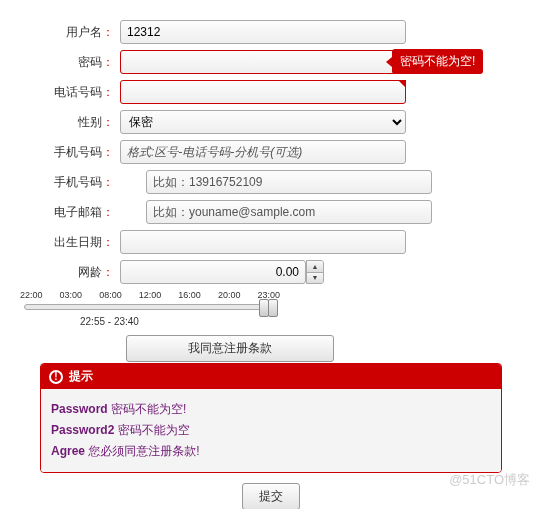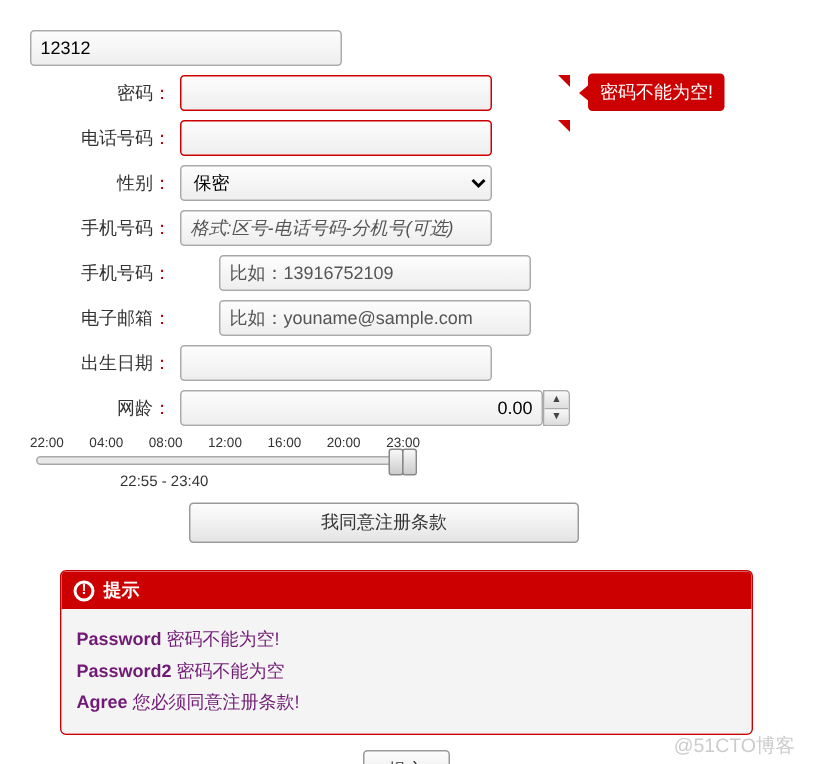--- a/index.html
+++ b/index.html
@@ -2,21 +2,21 @@
 <html><head>
 <meta charset="utf-8">
 <style>
 * { box-sizing: border-box; margin: 0; padding: 0; }
 body { font-family: Arial, "Microsoft YaHei", sans-serif; font-size: 12px; padding: 20px; width: 542px; background: #fff; }
 .form-row { display: flex; align-items: center; margin-bottom: 6px; }
 .label { width: 100px; text-align: right; padding-right: 6px; color: #333; }
 .colon { color: #c00; }
 .input-wrap { position: relative; flex: 0 0 260px; }
 input[type="text"], input[type="password"], select {
-  width: 208px; height: 24px; padding: 2px 6px; font-size: 12px;
+  width: 286px; height: 24px; padding: 2px 6px; font-size: 12px;
   border: 1px solid #aaa; border-radius: 3px;
   background: linear-gradient(#fdfdfd,#eee);
   font-family: inherit;
 }
 input.error { border: 1px solid #c00; }
 .error-corner::after {
   content: ""; position: absolute; top: 0; right: 0;
   width: 0; height: 0; border-left: 8px solid transparent;
   border-top: 8px solid #c00;
 }
@@ -26,47 +26,48 @@
   position: absolute; left: 272px; top: -1px;
   background: #c00; color: #fff; padding: 4px 8px;
   border-radius: 3px; white-space: nowrap; font-size: 12px;
 }
 .tooltip::before {
   content: ""; position: absolute; left: -6px; top: 8px;
   border-top: 5px solid transparent; border-bottom: 5px solid transparent;
   border-right: 6px solid #c00;
 }
 select { padding-left: 4px; }
-.spinner-wrap { display: flex; width: 260px; align-items: stretch; }
+.spinner-wrap { display: flex; width: 204px; align-items: stretch; }
 .spinner-input { flex: 1; text-align: right; border-radius: 3px 0 0 3px; border-right: none; }
 .spinner-btns { display: flex; flex-direction: column; width: 18px; border: 1px solid #aaa; border-radius: 0 3px 3px 0; overflow: hidden; }
 .spinner-btn { flex: 1; background: linear-gradient(#f8f8f8,#ddd); display: flex; align-items: center; justify-content: center; font-size: 7px; color: #444; cursor: pointer; }
 .spinner-btn:first-child { border-bottom: 1px solid #aaa; }
 .slider-area { width: 260px; }
 .slider-ticks { display: flex; justify-content: space-between; font-size: 9px; color: #333; margin-bottom: 2px; }
 .slider-track { position: relative; height: 6px; background: #e8e8e8; border: 1px solid #aaa; border-radius: 3px; margin: 4px 4px; }
 .slider-range { position: absolute; height: 100%; background: #f7b13d; top: 0; }
 .slider-handle { position: absolute; top: -6px; width: 10px; height: 18px; background: linear-gradient(#f8f8f8,#ccc); border: 1px solid #888; border-radius: 2px; cursor: pointer; margin-left: -5px; }
 .slider-caption { font-size: 10px; color: #333; margin-top: 6px; padding-left: 60px; }
 .btn { display: inline-block; padding: 4px 16px; border: 1px solid #999; border-radius: 3px; background: linear-gradient(#fdfdfd,#e4e4e4); font-size: 12px; cursor: pointer; color: #333; }
-.agree-row { margin-left: 106px; width: 260px; text-align: center; margin-top: 8px; margin-bottom: 18px; }
+.agree-row { margin-left: 106px; width: 208px; text-align: center; margin-top: 8px; margin-bottom: 1px; }
 .agree-row .btn { width: 100%; }
 .alert { border: 1px solid #c00; border-radius: 4px; overflow: hidden; margin: 0 20px 10px 20px; }
 .alert-header { background: #c00; color: #fff; padding: 4px 8px; font-weight: bold; display: flex; align-items: center; gap: 6px; }
 .alert-icon { display: inline-flex; width: 14px; height: 14px; border: 2px solid #fff; border-radius: 50%; align-items: center; justify-content: center; font-size: 10px; line-height: 1; }
 .alert-body { background: #f4f4f4; padding: 8px 10px; }
 .alert-body p { margin: 4px 0; color: #701a75; }
 .alert-body b { font-weight: bold; }
 .submit-row { text-align: center; margin-top: 8px; }
-.watermark { position: absolute; right: 12px; bottom: 3px; color: #ccc; font-size: 13px; }
+.watermark { position: absolute; right: 12px; bottom: 20px; color: #ccc; font-size: 13px; }
 </style>
 </head>
 <body>
 
 <div class="form-row">
+  <div class="label"><span>用户名</span><span class="colon">：</span></div>
   <div class="input-wrap"><input type="text" value="12312" style=""></div>
 </div>
 
 <div class="form-row">
   <div class="label"><span>密码</span><span class="colon">：</span></div>
   <div class="input-wrap error-corner">
     <input type="password" class="error" style="">
     <div class="tooltip">密码不能为空!</div>
   </div>
 </div>
@@ -109,21 +110,21 @@
       <div class="spinner-btn">▲</div>
       <div class="spinner-btn">▼</div>
     </div>
   </div>
 </div>
 
 <div class="form-row">
   <div class="slider-area">
     <div class="slider-ticks">
       <span>22:00</span>
-        <span>04:00</span>
+        <span>03:00</span>
         <span>08:00</span>
         <span>12:00</span>
         <span>16:00</span>
         <span>20:00</span>
         <span>23:00</span>
     </div>
     <div class="slider-track">
       <div class="slider-range" id="slider-range" style="left: 95.5%; width: 3.8%;"></div>
       <div class="slider-handle" id="handle-start" style="left: 95.5%;"></div>
       <div class="slider-handle" id="handle-end" style="left: 99.3%;"></div>

